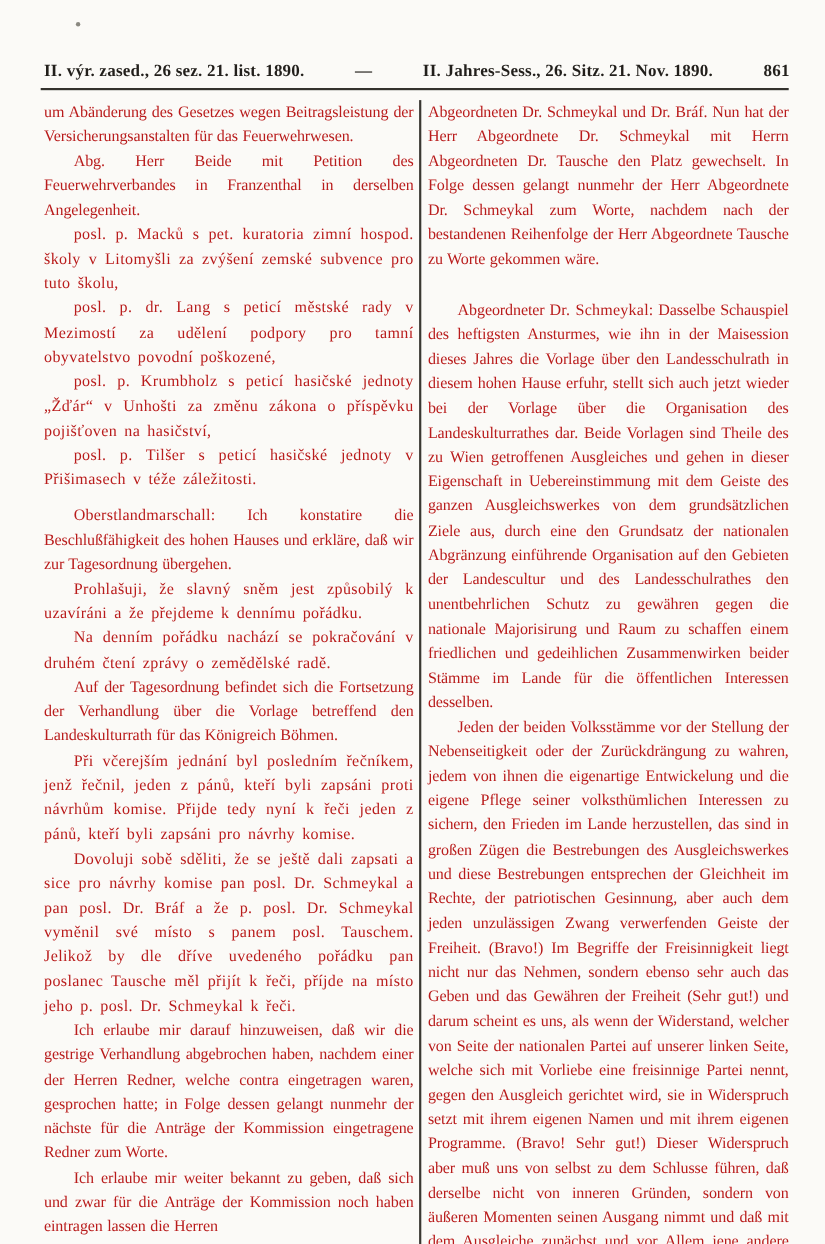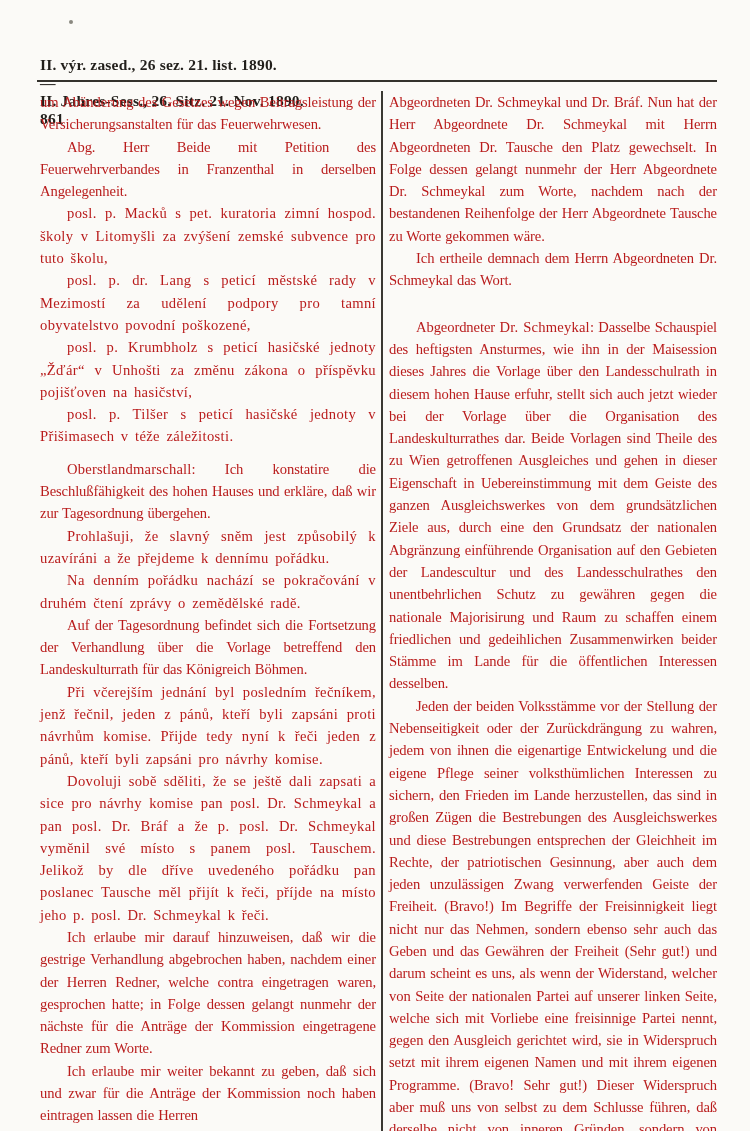--- a/index.html
+++ b/index.html
@@ -19,21 +19,20 @@
     position: absolute; left: 69px; top: 20px;
     width: 4px; height: 4px; border-radius: 50%;
     background: #8a8880;
   }
   .header {
     position: absolute;
     left: 40px; top: 56px; width: 678px;
     display: flex; justify-content: space-between; align-items: baseline;
     font-weight: bold; font-size: 15.5px; letter-spacing: 0.2px;
     white-space: nowrap;
-    flex-direction: column;
   }
   .header-rule {
     position: absolute;
     left: 37px; top: 80px; width: 680px; height: 2px;
     background: #34322d;
   }
   .columns {
     position: absolute;
     left: 40px; top: 91px; width: 678px;
     display: flex;
@@ -90,19 +89,18 @@
         <p class="para cs indent"><span>Na denním pořádku nachází se pokračování v druhém čtení zprávy o zemědělské radě.</span></p>
         <p class="para de indent"><span>Auf der Tagesordnung befindet sich die Fortsetzung der Verhandlung über die Vorlage betreffend den Landeskulturrath für das Königreich Böhmen.</span></p>
         <p class="para cs indent"><span>Při včerejším jednání byl posledním řečníkem, jenž řečnil, jeden z pánů, kteří byli zapsáni proti návrhům komise. Přijde tedy nyní k řeči jeden z pánů, kteří byli zapsáni pro návrhy komise.</span></p>
         <p class="para cs indent"><span>Dovoluji sobě sděliti, že se ještě dali zapsati a sice pro návrhy komise pan posl. Dr. Schmeykal a pan posl. Dr. Bráf a že p. posl. Dr. Schmeykal vyměnil své místo s panem posl. Tauschem. Jelikož by dle dříve uvedeného pořádku pan poslanec Tausche měl přijít k řeči, příjde na místo jeho p. posl. Dr. Schmeykal k řeči.</span></p>
         <p class="para de indent"><span>Ich erlaube mir darauf hinzuweisen, daß wir die gestrige Verhandlung abgebrochen haben, nachdem einer der Herren Redner, welche contra eingetragen waren, gesprochen hatte; in Folge dessen gelangt nunmehr der nächste für die Anträge der Kommission eingetragene Redner zum Worte.</span></p>
         <p class="para de indent"><span>Ich erlaube mir weiter bekannt zu geben, daß sich und zwar für die Anträge der Kommission noch haben eintragen lassen die Herren</span></p>
       </div>
     <div class="divider"></div>
     <div class="col col-right">
         <p class="para de"><span>Abgeordneten Dr. Schmeykal und Dr. Bráf. Nun hat der Herr Abgeordnete Dr. Schmeykal mit Herrn Abgeordneten Dr. Tausche den Platz gewechselt. In Folge dessen gelangt nunmehr der Herr Abgeordnete Dr. Schmeykal zum Worte, nachdem nach der bestandenen Reihenfolge der Herr Abgeordnete Tausche zu Worte gekommen wäre.</span></p>
-        <p class="para de indent"><span>Ich ertheile demnach dem Herrn Abgeordneten Dr. Schmeykal das Wort.</span></p>
         <p class="para de indent gap-l"><span>Abgeordneter </span><b>Dr. Schmeykal</b><span>: Dasselbe Schauspiel des heftigsten Ansturmes, wie ihn in der Maisession dieses Jahres die Vorlage über den Landesschulrath in diesem hohen Hause erfuhr, stellt sich auch jetzt wieder bei der Vorlage über die Organisation des Landeskulturrathes dar. Beide Vorlagen sind Theile des zu Wien getroffenen Ausgleiches und gehen in dieser Eigenschaft in Uebereinstimmung mit dem Geiste des ganzen Ausgleichswerkes von dem grundsätzlichen Ziele aus, durch eine den Grundsatz der nationalen Abgränzung einführende Organisation auf den Gebieten der Landescultur und des Landesschulrathes den unentbehrlichen Schutz zu gewähren gegen die nationale Majorisirung und Raum zu schaffen einem friedlichen und gedeihlichen Zusammenwirken beider Stämme im Lande für die öffentlichen Interessen desselben.</span></p>
         <p class="para de indent"><span>Jeden der beiden Volksstämme vor der Stellung der Nebenseitigkeit oder der Zurückdrängung zu wahren, jedem von ihnen die eigenartige Entwickelung und die eigene Pflege seiner volksthümlichen Interessen zu sichern, den Frieden im Lande herzustellen, das sind in großen Zügen die Bestrebungen des Ausgleichswerkes und diese Bestrebungen entsprechen der Gleichheit im Rechte, der patriotischen Gesinnung, aber auch dem jeden unzulässigen Zwang verwerfenden Geiste der Freiheit. (Bravo!) Im Begriffe der Freisinnigkeit liegt nicht nur das Nehmen, sondern ebenso sehr auch das Geben und das Gewähren der Freiheit (Sehr gut!) und darum scheint es uns, als wenn der Widerstand, welcher von Seite der nationalen Partei auf unserer linken Seite, welche sich mit Vorliebe eine freisinnige Partei nennt, gegen den Ausgleich gerichtet wird, sie in Widerspruch setzt mit ihrem eigenen Namen und mit ihrem eigenen Programme. (Bravo! Sehr gut!) Dieser Widerspruch aber muß uns von selbst zu dem Schlusse führen, daß derselbe nicht von inneren Gründen, sondern von äußeren Momenten seinen Ausgang nimmt und daß mit dem Ausgleiche zunächst und vor Allem jene andere Na-</span></p>
       </div>
   </div>
 
 </div>
 
 </body></html>

